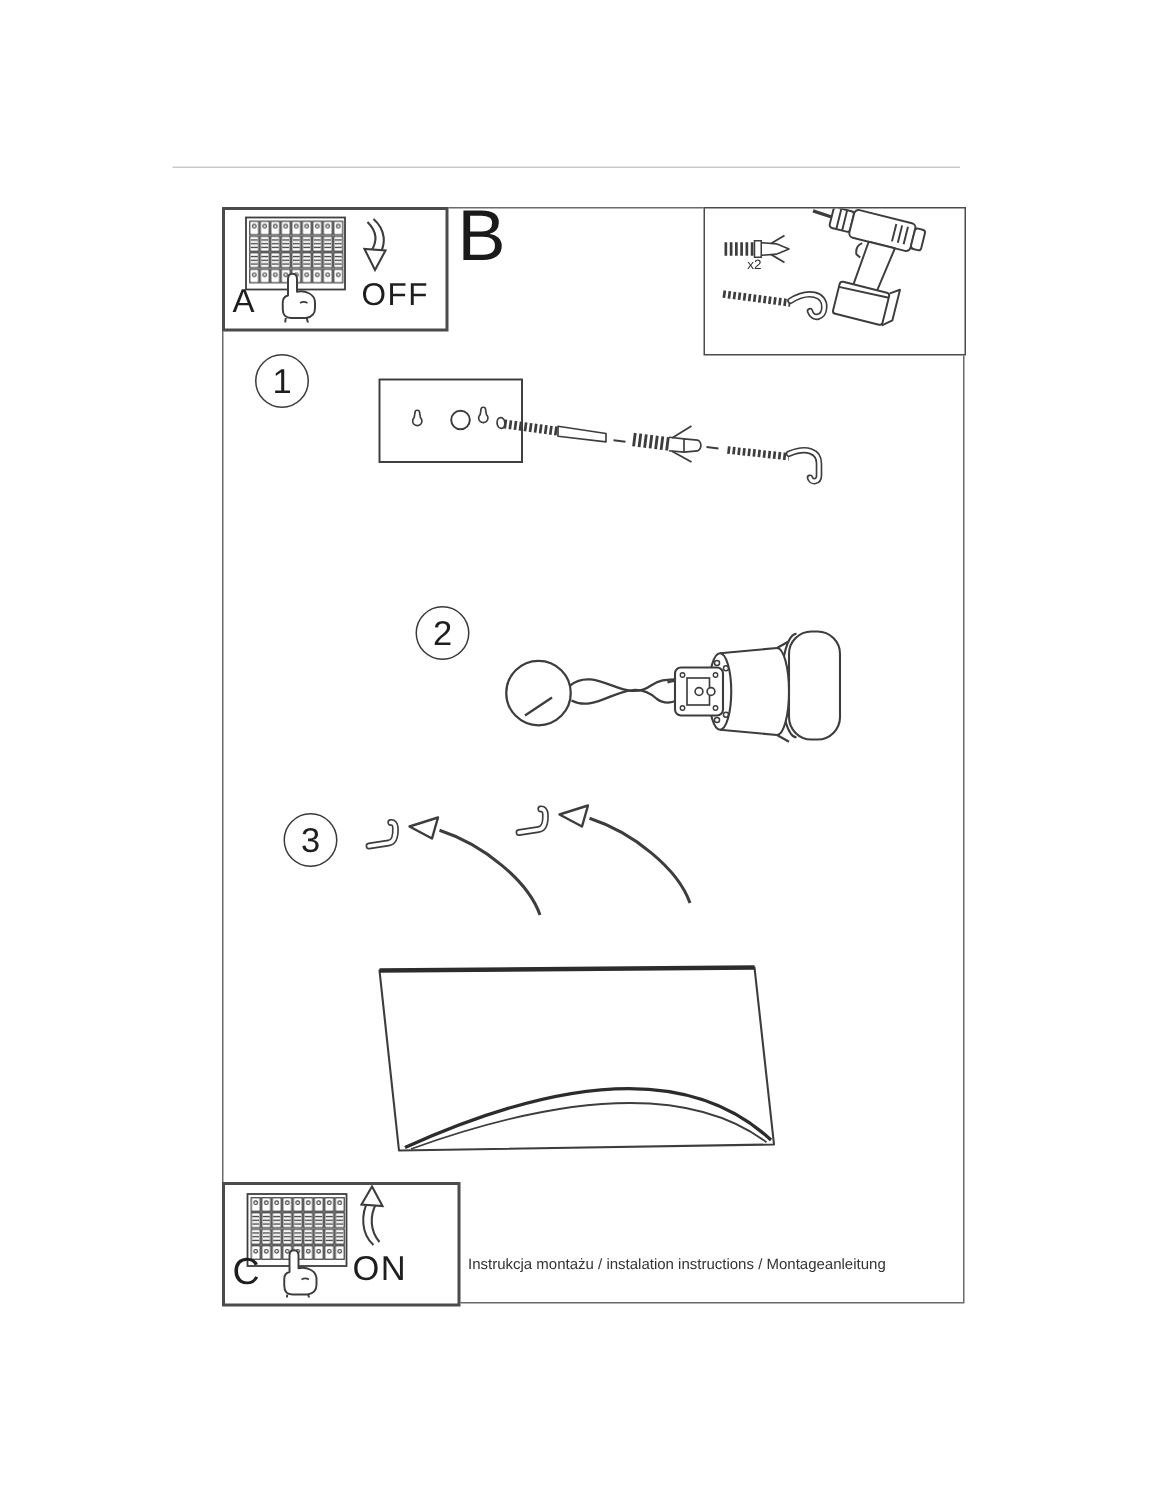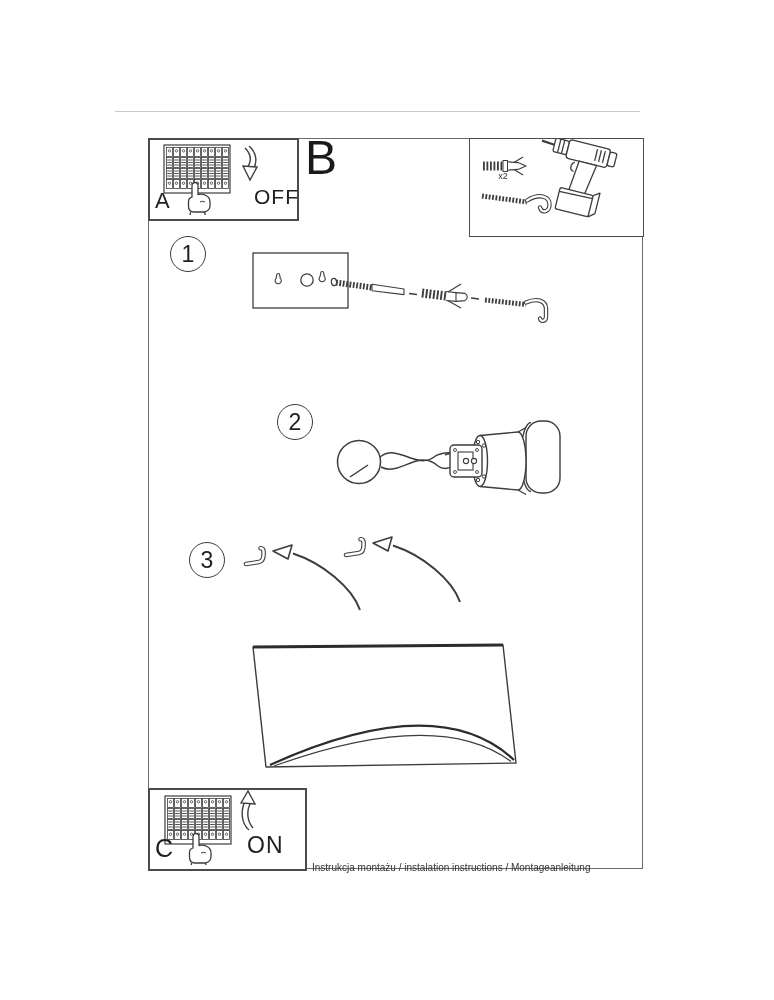--- a/index.html
+++ b/index.html
@@ -12,31 +12,31 @@
                 border:1.2px solid #6b6b6b;background:transparent;}
   .box{position:absolute;background:#ffffff;border:2px solid #4b4b4b;}
   .box-a{left:148px;top:138px;width:147px;height:79px;}
   .box-tools{left:469px;top:138px;width:173px;height:97px;border-width:1.5px;}
   .box-c{left:148px;top:788px;width:155px;height:79px;}
   .corner-letter{position:absolute;color:#1e1e1e;}
   .letter-a{left:5px;top:48px;font-size:22px;}
   .letter-c{left:5px;top:44px;font-size:25px;}
   .letter-b{left:305px;top:130px;font-size:48px;color:#1a1a1a;}
   .state-label{position:absolute;color:#1e1e1e;letter-spacing:1px;}
-  .state-off{left:104px;top:45px;font-size:21px;}
-  .state-on{left:97px;top:42px;font-size:23px;}
+  .state-off{left:91px;top:45px;font-size:21px;}
+  .state-on{left:85px;top:42px;font-size:23px;}
   .qty-label{position:absolute;left:489px;top:171px;width:28px;text-align:center;
              font-size:9px;color:#2e2e2e;}
   .step-badge{position:absolute;width:34px;height:34px;border:1.7px solid #3a3a3a;
               border-radius:50%;background:#fff;display:flex;align-items:center;
               justify-content:center;font-size:23px;color:#1e1e1e;}
   .badge-1{left:170px;top:236px;}
   .badge-2{left:277px;top:404px;}
   .badge-3{left:189px;top:542px;}
-  .footer{position:absolute;left:312px;top:861px;font-size:10px;line-height:13px;
+  .footer{position:absolute;left:312px;top:837px;font-size:10px;line-height:13px;
           color:#333333;text-align:center;}
   svg{display:block;}
 </style>
 </head>
 <body>
 
 <div class="page">
 
   <svg width="0" height="0" style="position:absolute">
     <defs>

